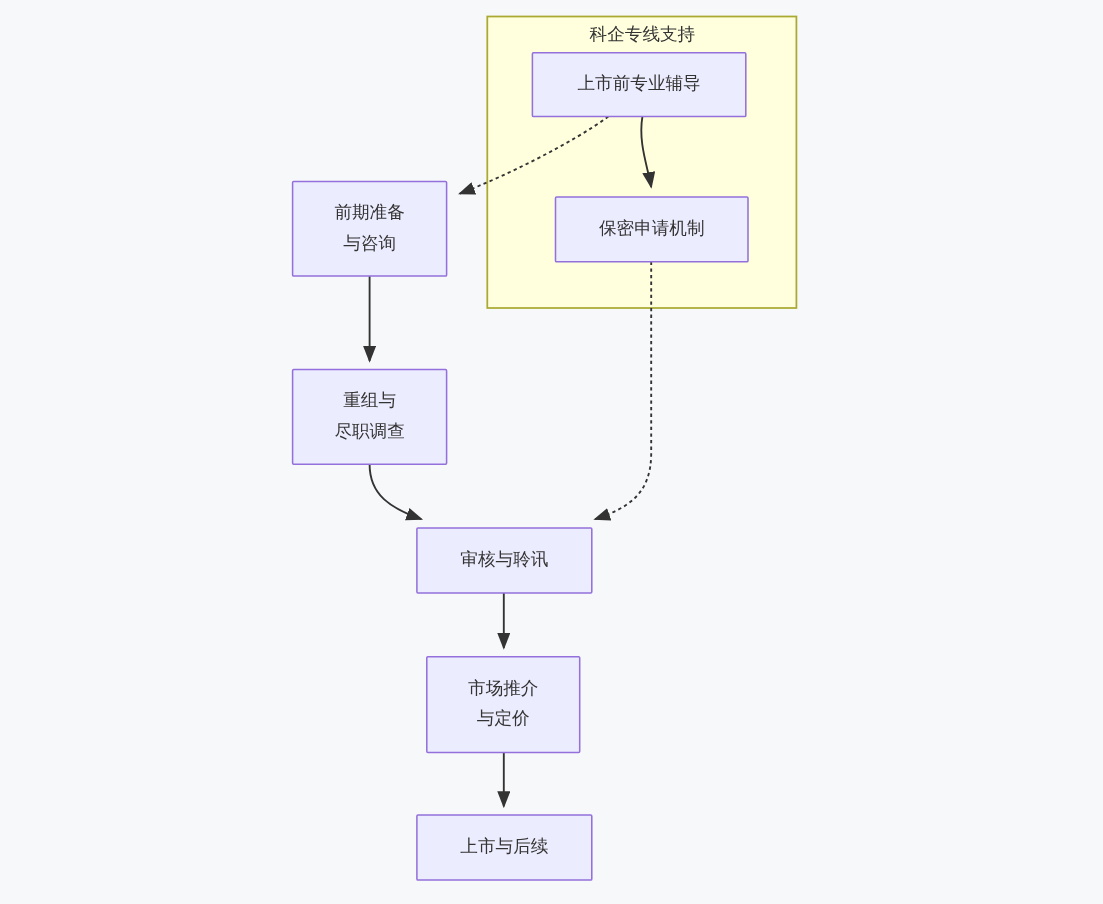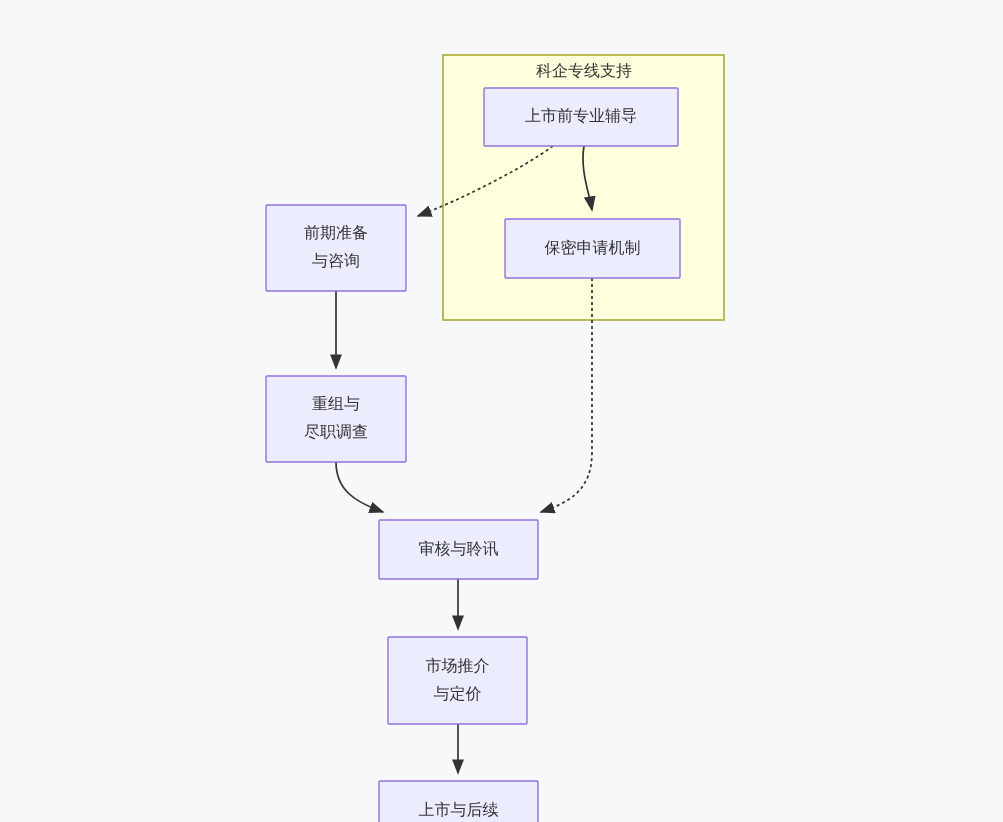--- a/index.html
+++ b/index.html
@@ -11,21 +11,20 @@
     width: 1003px;
     height: 822px;
     font-family: "Liberation Sans", sans-serif;
     overflow: hidden;
   }
   #flowchart-root {
     position: relative;
     width: 1003px;
     height: 652px;
     background: #f7f8fa;
-    margin-top: 40px;
   }
   svg.flow {
     display: block;
     width: 1003px;
     height: 822px;
   }
   .cluster-rect {
     fill: #ffffde;
     stroke: #aaaa33;
     stroke-width: 1.6px;

